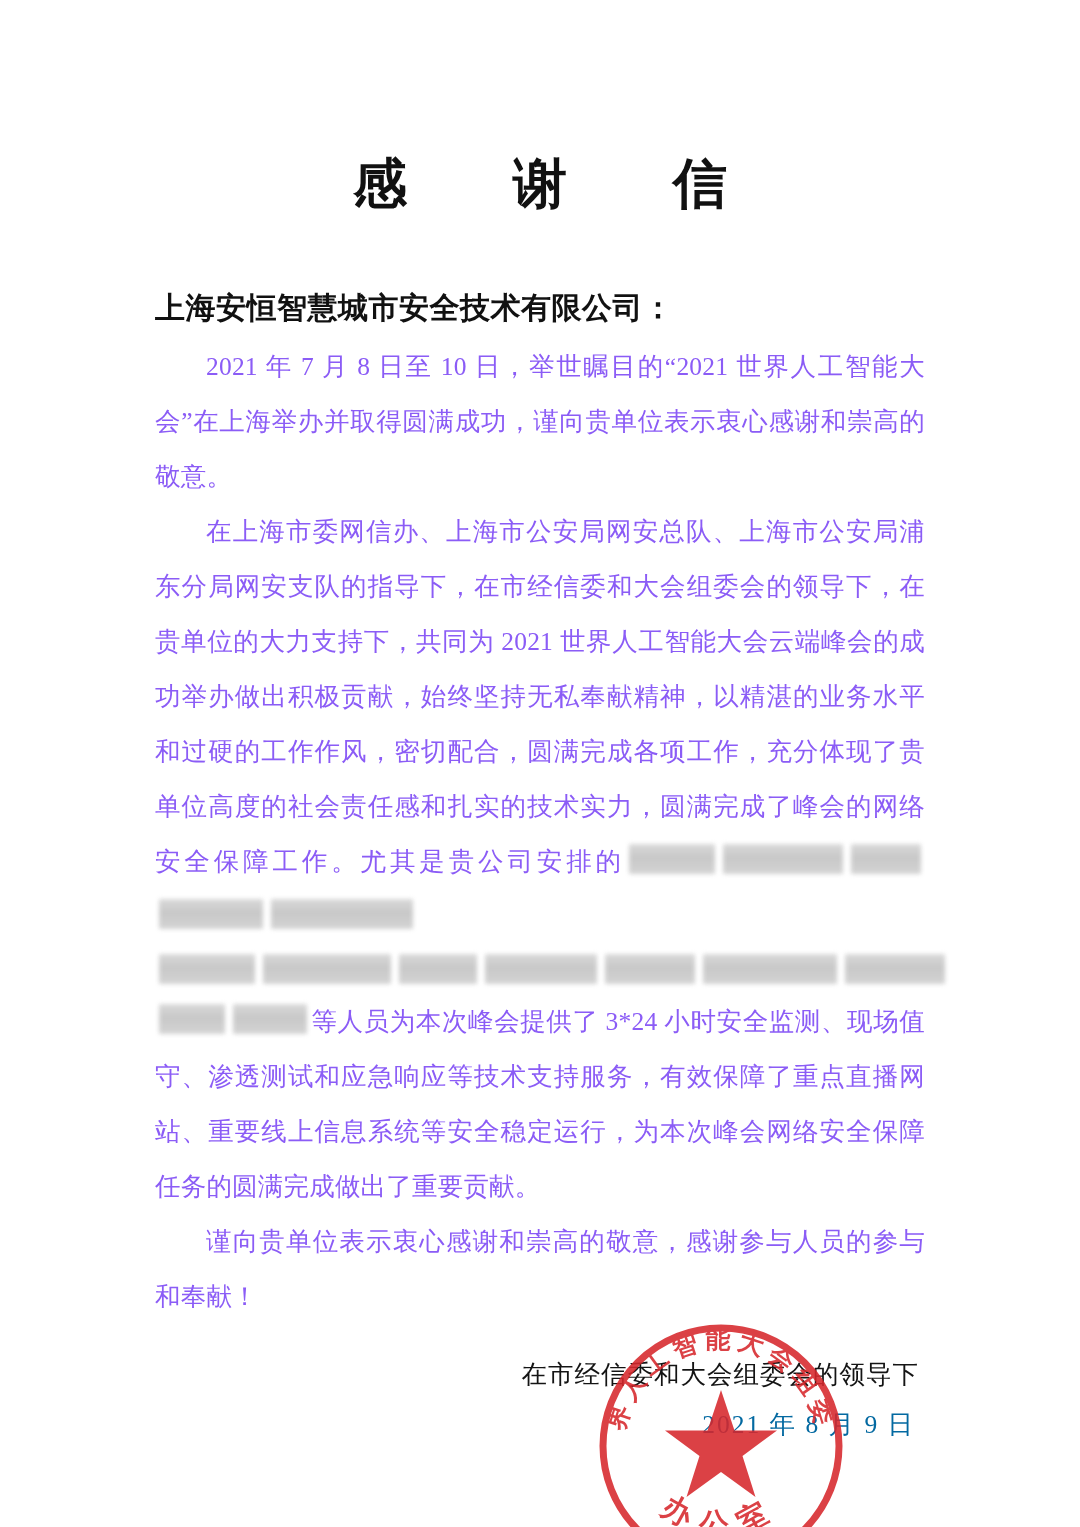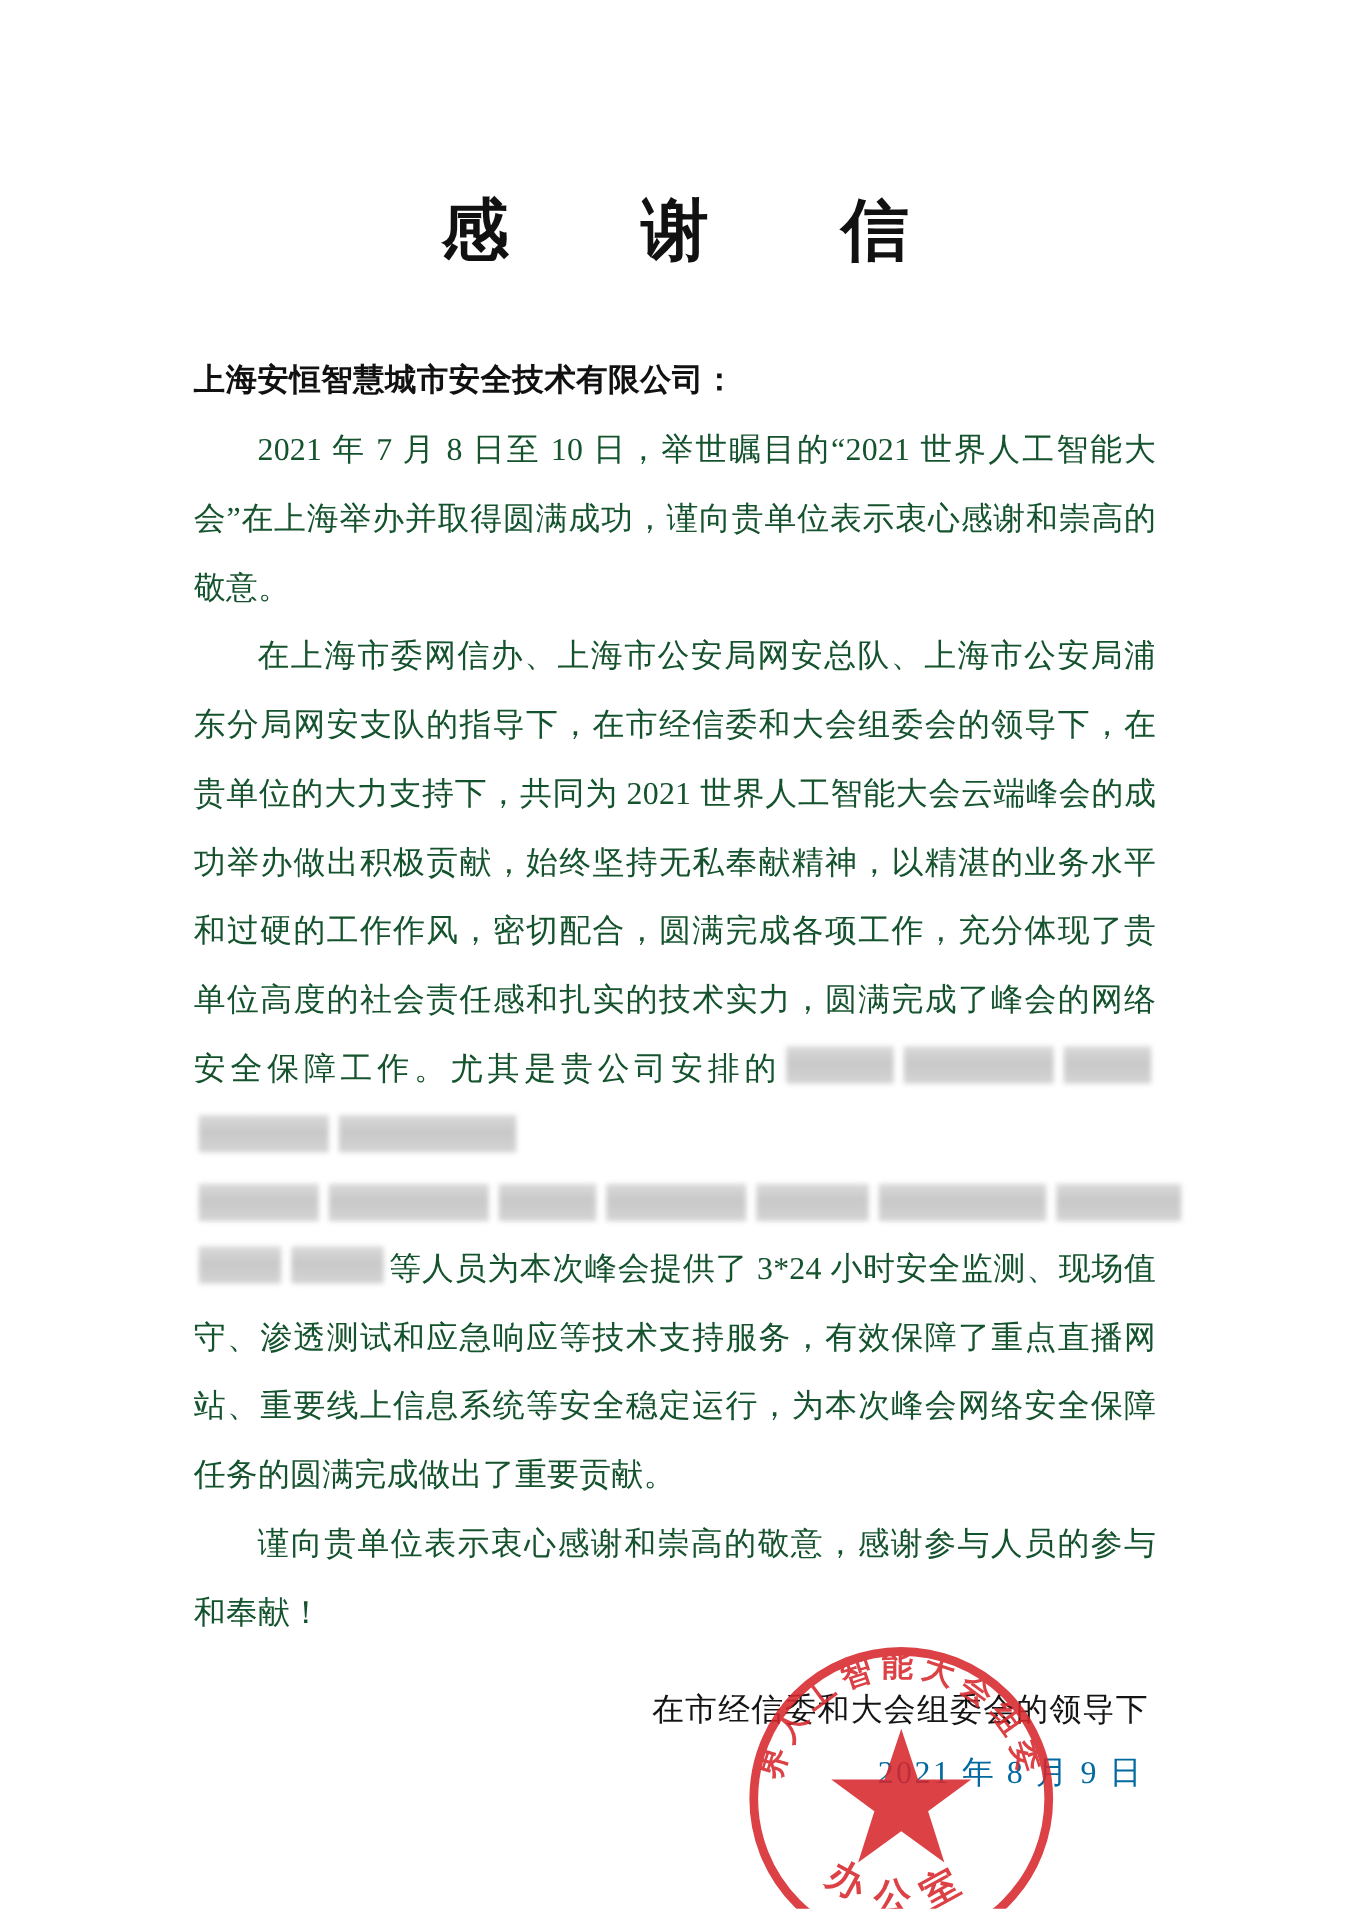--- a/index.html
+++ b/index.html
@@ -40,35 +40,35 @@
 
   .body-block {
     margin: 0 auto;
     width: 770px;
     padding-top: 66px;
   }
 
   .salutation {
     font-family: "Liberation Sans", "DejaVu Sans", sans-serif;
     font-weight: bold;
-    font-size: 25px;
+    font-size: 30px;
     line-height: 1.4;
     color: #111;
     margin: 0 0 10px 0;
     letter-spacing: 0.5px;
   }
 
   p.para {
     font-size: 25.5px;
     line-height: 55px;
     margin: 0;
     text-indent: 2em;
     text-align: justify;
     text-justify: inter-ideograph;
-    color: #14532d;
+    color: #8b5cf6;
     letter-spacing: 0.2px;
   }
 
   
   .redact {
     display: inline-block;
     vertical-align: -4px;
     height: 30px;
     border-radius: 1px;
     background: linear-gradient(180deg, #d8d8d8 0%, #c6c6c6 45%, #d2d2d2 100%);

